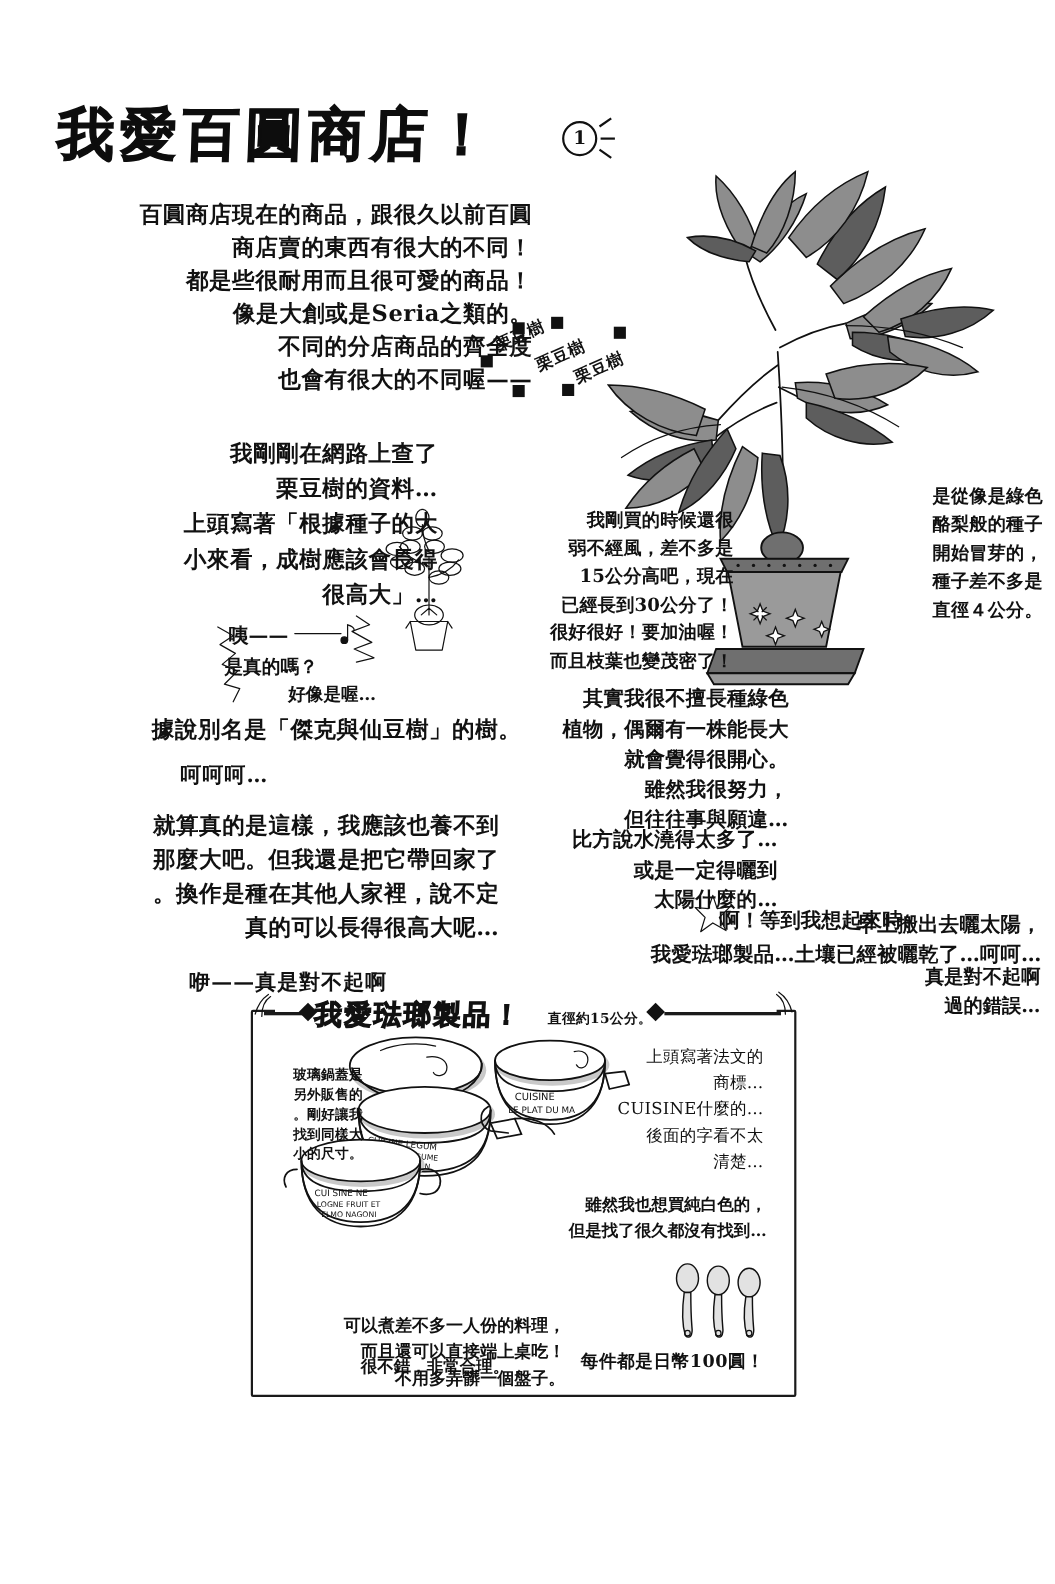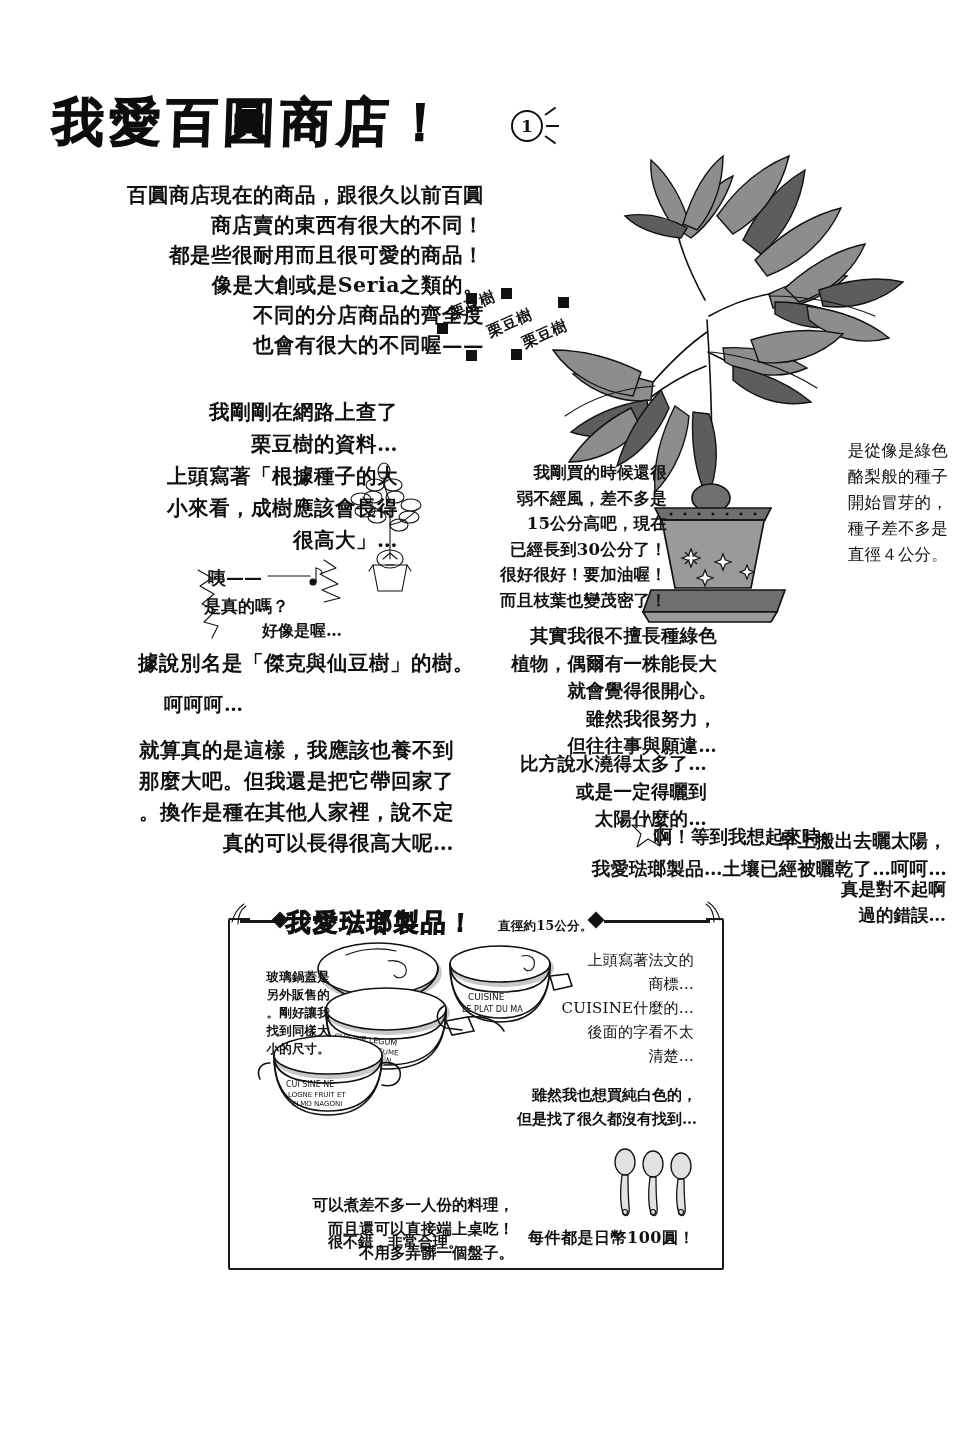--- a/index.html
+++ b/index.html
@@ -65,21 +65,21 @@
   .sb-2{left:204px;top:595px;font-size:17px;font-weight:700;}
   .sb-3{left:262px;top:621px;font-size:16px;font-weight:700;}
 
   
   .p-bought{
     left:452px;top:460px;width:215px;
     font-size:16.5px;line-height:25.5px;font-weight:700;letter-spacing:.2px;
   }
   .p-seed{
     left:748px;top:438px;width:200px;
-    font-size:16.5px;line-height:26px;font-weight:400;letter-spacing:.2px;
+    font-size:16.5px;line-height:26px;font-weight:700;letter-spacing:.2px;
   }
   .p-notgood{
     left:447px;top:622px;width:250px;
     font-size:18.5px;line-height:27.5px;font-weight:700;letter-spacing:.2px;margin-left:20px;
   }
   .p-water{
     left:447px;top:750px;width:260px;
     font-size:18.5px;line-height:27.5px;font-weight:700;letter-spacing:.2px;
   }
   .p-morning{
@@ -316,20 +316,23 @@
   <div class="tx serif sb-2">是真的嗎？</div>
   <div class="tx serif sb-3">好像是喔…</div>
 
   <div class="tx serif p-alias">據說別名是「傑克與仙豆樹」的樹。</div>
   <div class="tx serif p-hehe">呵呵呵…</div>
   <div class="tx serif p-even">就算真的是這樣，我應該也養不到
 那麼大吧。但我還是把它帶回家了
 。換作是種在其他人家裡，說不定
 真的可以長得很高大呢…</div>
 
+  <div class="tx serif p-sorry">
+    <span>咿——真是對不起啊</span>
+  </div>
 
   <div class="tx serif p-bought">我剛買的時候還很
 弱不經風，差不多是
 15公分高吧，現在
 已經長到30公分了！
 很好很好！要加油喔！
 而且枝葉也變茂密了！</div>
   <div class="tx serif p-seed">是從像是綠色
 酪梨般的種子
 開始冒芽的，

